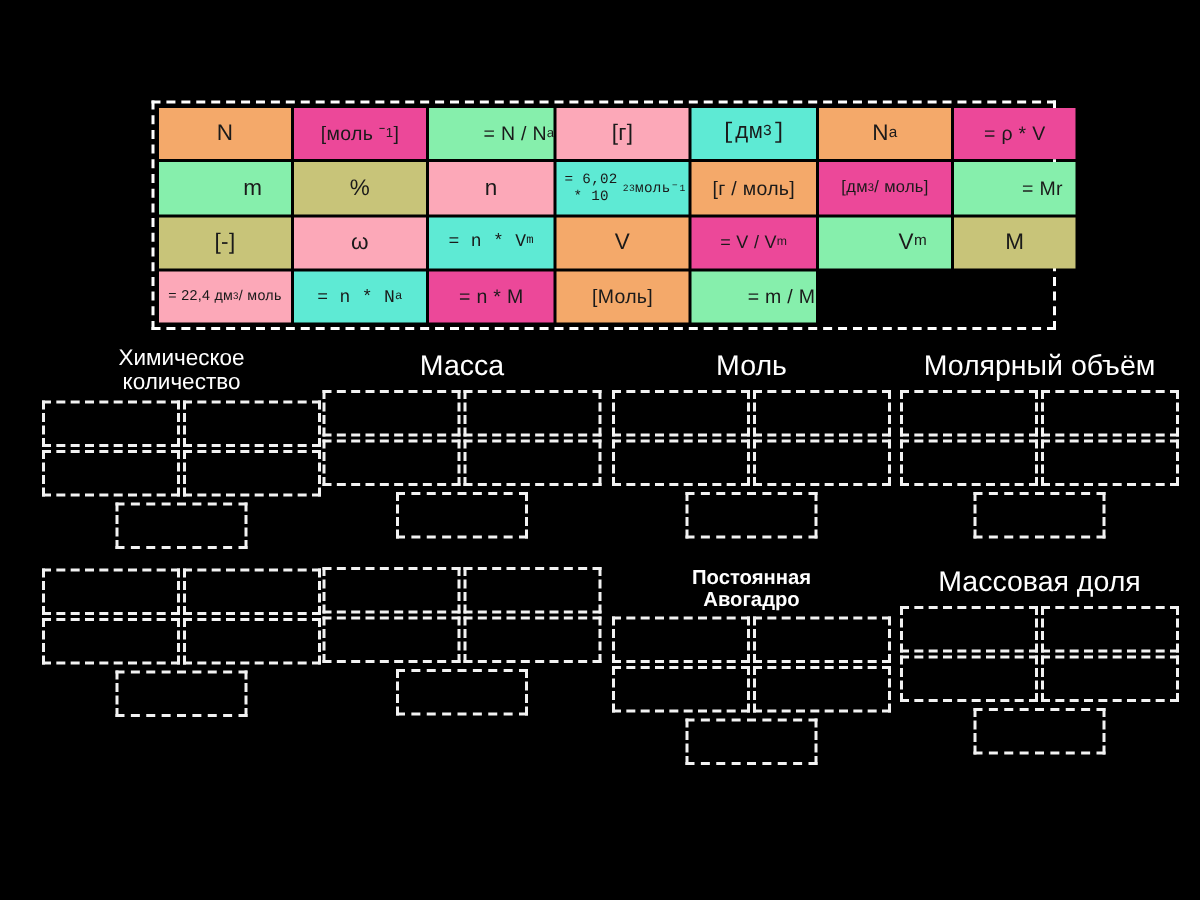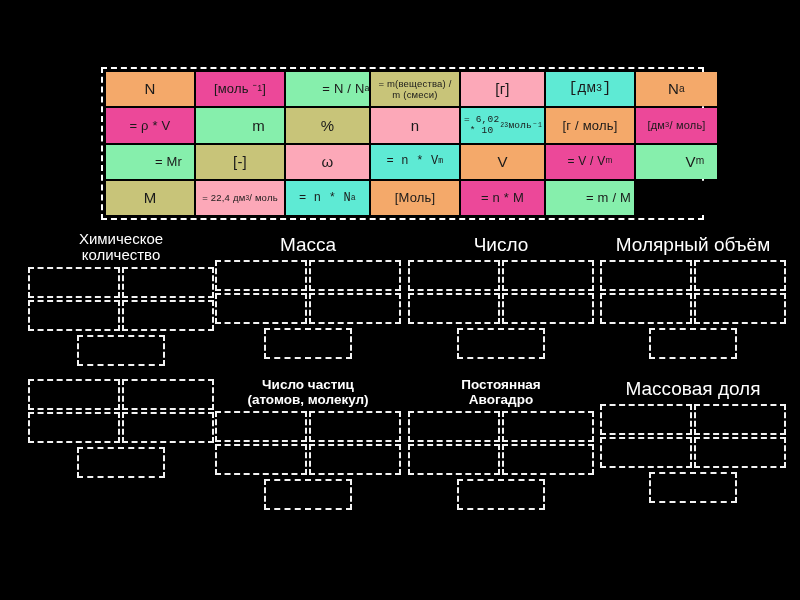--- a/index.html
+++ b/index.html
@@ -82,43 +82,42 @@
 </head>
 <body>
 
 <div id="stage">
 
   <div class="bank">
     <div class="bank-grid">
         <div class="tile c-orange ">N</div>
         <div class="tile c-green fit">[моль ⁻<sup>1</sup>]</div>
         <div class="tile c-blue fit">= N / N<sub>a</sub></div>
-        <div class="tile c-khaki small">= m(вещества) / m (смеси)</div>
         <div class="tile c-pink ">[г]</div>
         <div class="tile c-purple ">[дм<sup>3</sup>]</div>
         <div class="tile c-orange ">N<sub>a</sub></div>
         <div class="tile c-green fit">= ρ * V</div>
         <div class="tile c-blue ">m</div>
         <div class="tile c-khaki ">%</div>
         <div class="tile c-pink ">n</div>
         <div class="tile c-purple small">= 6,02 * 10<sup>23</sup> моль⁻<sup>1</sup></div>
         <div class="tile c-orange fit">[г / моль]</div>
         <div class="tile c-green tiny">[дм<sup>3</sup> / моль]</div>
         <div class="tile c-blue fit">= Mr</div>
         <div class="tile c-khaki ">[-]</div>
         <div class="tile c-pink ">ω</div>
         <div class="tile c-purple fit2">= n * V<sub>m</sub></div>
         <div class="tile c-orange ">V</div>
         <div class="tile c-green fit2">= V / V<sub>m</sub></div>
         <div class="tile c-blue ">V<sub>m</sub></div>
         <div class="tile c-khaki ">M</div>
         <div class="tile c-pink small">= 22,4 дм<sup>3</sup> / моль</div>
         <div class="tile c-purple fit2">= n * N<sub>a</sub></div>
+        <div class="tile c-green fit">= n * M</div>
         <div class="tile c-orange fit">[Моль]</div>
-        <div class="tile c-green fit">= n * M</div>
         <div class="tile c-blue fit">= m / M</div>
         <div class="tile empty"></div>
       </div>
   </div>
 
   <div id="groups">
       <div class="group" style="left: 28px; top: 231px;">
         <div class="group-title t-md">Химическое
 количество</div>
         <div class="slot-rows">
@@ -145,21 +144,21 @@
           <div class="slot-row">
             <div class="slot"></div>
             <div class="slot"></div>
           </div>
           <div class="slot-row single">
             <div class="slot"></div>
           </div>
         </div>
       </div>
       <div class="group" style="left: 408px; top: 235px;">
-        <div class="group-title t-lg">Число</div>
+        <div class="group-title t-lg">Моль</div>
         <div class="slot-rows">
           <div class="slot-row">
             <div class="slot"></div>
             <div class="slot"></div>
           </div>
           <div class="slot-row">
             <div class="slot"></div>
             <div class="slot"></div>
           </div>
           <div class="slot-row single">
@@ -192,22 +191,20 @@
           <div class="slot-row">
             <div class="slot"></div>
             <div class="slot"></div>
           </div>
           <div class="slot-row single">
             <div class="slot"></div>
           </div>
         </div>
       </div>
       <div class="group" style="left: 215px; top: 378px;">
-        <div class="group-title t-sm">Число частиц
-(атомов, молекул)</div>
         <div class="slot-rows">
           <div class="slot-row">
             <div class="slot"></div>
             <div class="slot"></div>
           </div>
           <div class="slot-row">
             <div class="slot"></div>
             <div class="slot"></div>
           </div>
           <div class="slot-row single">

